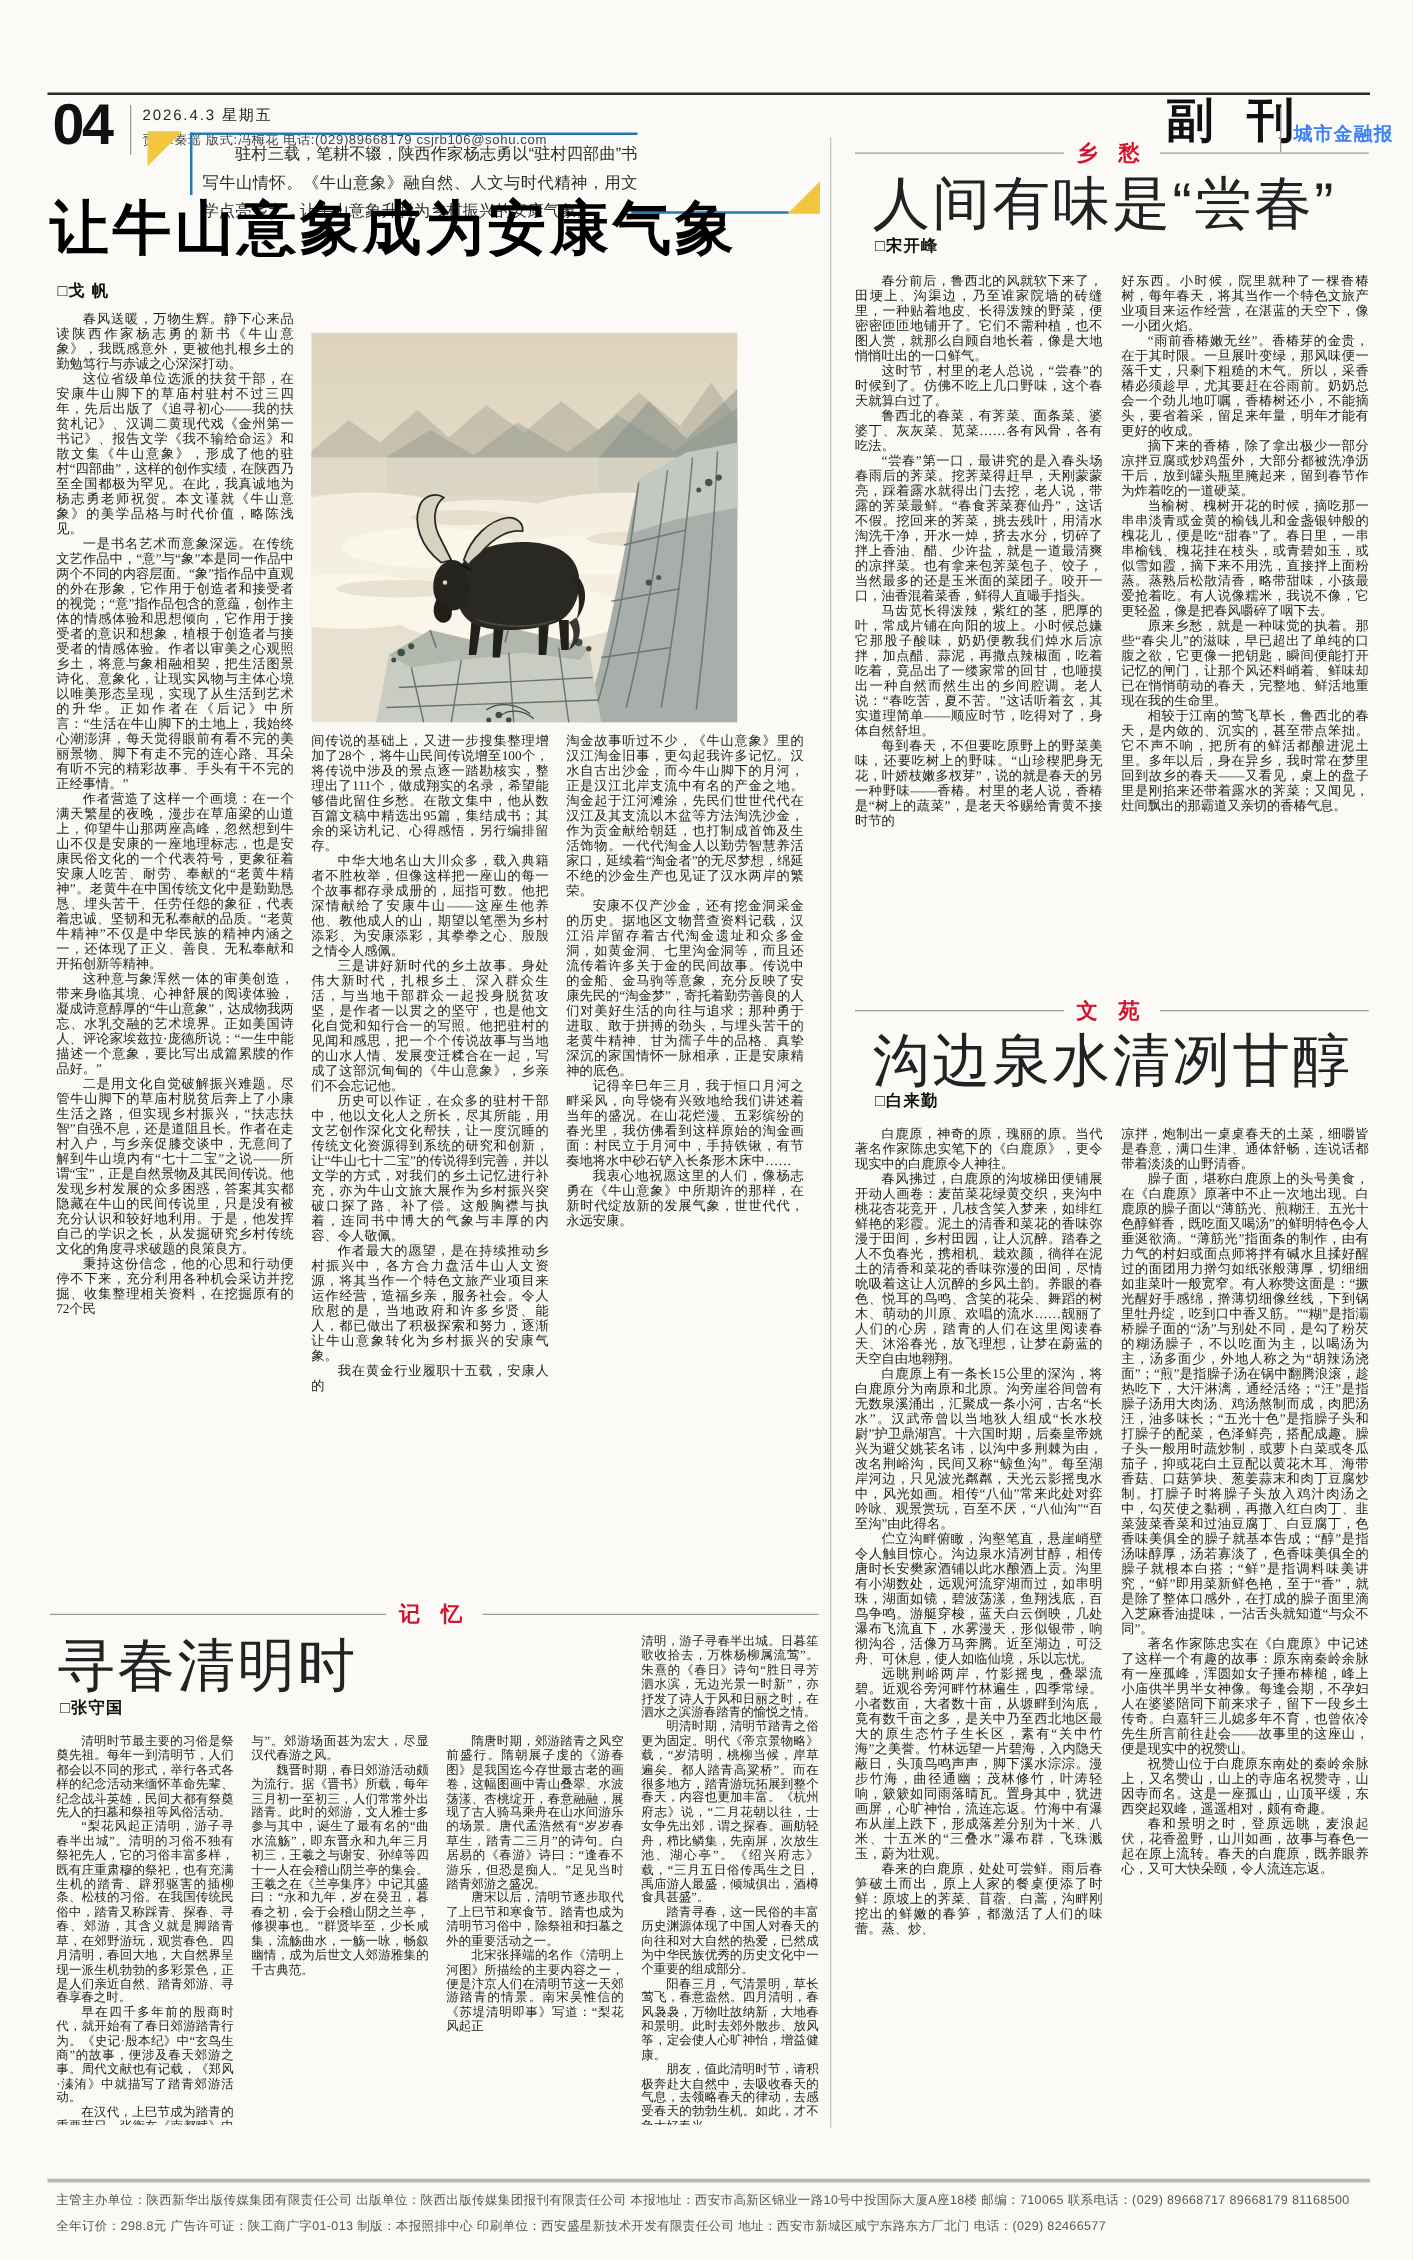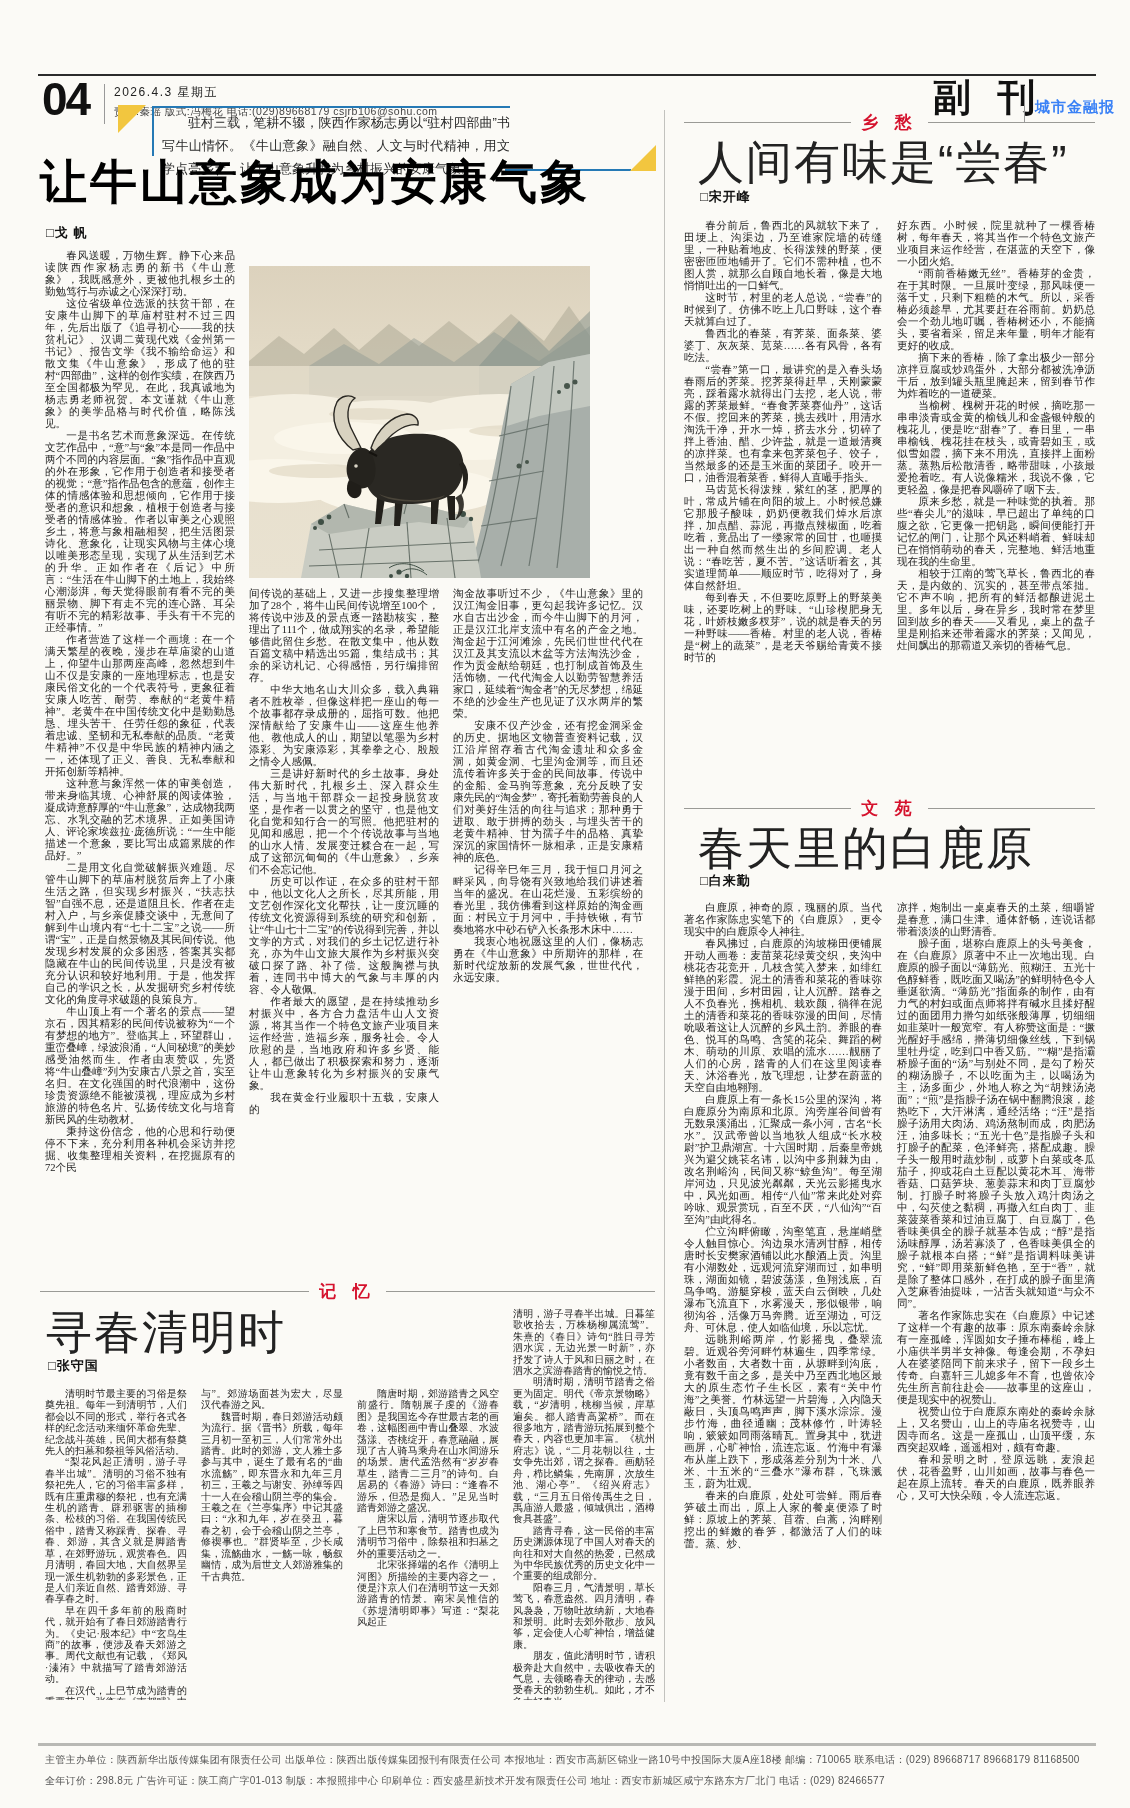--- a/index.html
+++ b/index.html
@@ -70,21 +70,20 @@
   <div class="abs mainhead">让牛山意象成为安康气象</div>
   <div class="abs byline" style="left:46px;top:224px;">□戈 帆</div>
 
   <div class="col" style="left:45px;top:250px;width:190px;height:1006px;">
       <p>春风送暖，万物生辉。静下心来品读陕西作家杨志勇的新书《牛山意象》，我既感意外，更被他扎根乡土的勤勉笃行与赤诚之心深深打动。</p>
       <p>这位省级单位选派的扶贫干部，在安康牛山脚下的草庙村驻村不过三四年，先后出版了《追寻初心——我的扶贫札记》、汉调二黄现代戏《金州第一书记》、报告文学《我不输给命运》和散文集《牛山意象》，形成了他的驻村“四部曲”，这样的创作实绩，在陕西乃至全国都极为罕见。在此，我真诚地为杨志勇老师祝贺。本文谨就《牛山意象》的美学品格与时代价值，略陈浅见。</p>
       <p>一是书名艺术而意象深远。在传统文艺作品中，“意”与“象”本是同一作品中两个不同的内容层面。“象”指作品中直观的外在形象，它作用于创造者和接受者的视觉；“意”指作品包含的意蕴，创作主体的情感体验和思想倾向，它作用于接受者的意识和想象，植根于创造者与接受者的情感体验。作者以审美之心观照乡土，将意与象相融相契，把生活图景诗化、意象化，让现实风物与主体心境以唯美形态呈现，实现了从生活到艺术的升华。正如作者在《后记》中所言：“生活在牛山脚下的土地上，我始终心潮澎湃，每天觉得眼前有看不完的美丽景物、脚下有走不完的连心路、耳朵有听不完的精彩故事、手头有干不完的正经事情。”</p>
       <p>作者营造了这样一个画境：在一个满天繁星的夜晚，漫步在草庙梁的山道上，仰望牛山那两座高峰，忽然想到牛山不仅是安康的一座地理标志，也是安康民俗文化的一个代表符号，更象征着安康人吃苦、耐劳、奉献的“老黄牛精神”。老黄牛在中国传统文化中是勤勤恳恳、埋头苦干、任劳任怨的象征，代表着忠诚、坚韧和无私奉献的品质。“老黄牛精神”不仅是中华民族的精神内涵之一，还体现了正义、善良、无私奉献和开拓创新等精神。</p>
       <p>这种意与象浑然一体的审美创造，带来身临其境、心神舒展的阅读体验，凝成诗意醇厚的“牛山意象”，达成物我两忘、水乳交融的艺术境界。正如美国诗人、评论家埃兹拉·庞德所说：“一生中能描述一个意象，要比写出成篇累牍的作品好。”</p>
       <p>二是用文化自觉破解振兴难题。尽管牛山脚下的草庙村脱贫后奔上了小康生活之路，但实现乡村振兴，“扶志扶智”自强不息，还是道阻且长。作者在走村入户，与乡亲促膝交谈中，无意间了解到牛山境内有“七十二宝”之说——所谓“宝”，正是自然景物及其民间传说。他发现乡村发展的众多困惑，答案其实都隐藏在牛山的民间传说里，只是没有被充分认识和较好地利用。于是，他发挥自己的学识之长，从发掘研究乡村传统文化的角度寻求破题的良策良方。</p>
-      <p>牛山顶上有一个著名的景点——望京石，因其精彩的民间传说被称为“一个有梦想的地方”。登临其上，环望群山，重峦叠嶂，绿波浪涌，“人间秘境”的美妙感受油然而生。作者由衷赞叹，先贤将“牛山叠嶂”列为安康古八景之首，实至名归。在文化强国的时代浪潮中，这份珍贵资源绝不能被漠视，理应成为乡村旅游的特色名片、弘扬传统文化与培育新民风的生动教材。</p>
       <p>秉持这份信念，他的心思和行动便停不下来，充分利用各种机会采访并挖掘、收集整理相关资料，在挖掘原有的72个民</p>
     </div>
   <div class="col cont" style="left:249px;top:250px;width:190px;height:1006px;padding-top:0;box-sizing:border-box;">
     <div style="height:338px;"></div>
     <div class="cont">
         <p>间传说的基础上，又进一步搜集整理增加了28个，将牛山民间传说增至100个，将传说中涉及的景点逐一踏勘核实，整理出了111个，做成翔实的名录，希望能够借此留住乡愁。在散文集中，他从数百篇文稿中精选出95篇，集结成书；其余的采访札记、心得感悟，另行编排留存。</p>
         <p>中华大地名山大川众多，载入典籍者不胜枚举，但像这样把一座山的每一个故事都存录成册的，屈指可数。他把深情献给了安康牛山——这座生他养他、教他成人的山，期望以笔墨为乡村添彩、为安康添彩，其拳拳之心、殷殷之情令人感佩。</p>
         <p>三是讲好新时代的乡土故事。身处伟大新时代，扎根乡土、深入群众生活，与当地干部群众一起投身脱贫攻坚，是作者一以贯之的坚守，也是他文化自觉和知行合一的写照。他把驻村的见闻和感思，把一个个传说故事与当地的山水人情、发展变迁糅合在一起，写成了这部沉甸甸的《牛山意象》，乡亲们不会忘记他。</p>
         <p>历史可以作证，在众多的驻村干部中，他以文化人之所长，尽其所能，用文艺创作深化文化帮扶，让一度沉睡的传统文化资源得到系统的研究和创新，让“牛山七十二宝”的传说得到完善，并以文学的方式，对我们的乡土记忆进行补充，亦为牛山文旅大展作为乡村振兴突破口探了路、补了偿。这般胸襟与执着，连同书中博大的气象与丰厚的内容、令人敬佩。</p>
         <p>作者最大的愿望，是在持续推动乡村振兴中，各方合力盘活牛山人文资源，将其当作一个特色文旅产业项目来运作经营，造福乡亲，服务社会。令人欣慰的是，当地政府和许多乡贤、能人，都已做出了积极探索和努力，逐渐让牛山意象转化为乡村振兴的安康气象。</p>
@@ -222,21 +221,21 @@
       <p>当榆树、槐树开花的时候，摘吃那一串串淡青或金黄的榆钱儿和金盏银钟般的槐花儿，便是吃“甜春”了。春日里，一串串榆钱、槐花挂在枝头，或青碧如玉，或似雪如霞，摘下来不用洗，直接拌上面粉蒸。蒸熟后松散清香，略带甜味，小孩最爱抢着吃。有人说像糯米，我说不像，它更轻盈，像是把春风嚼碎了咽下去。</p>
       <p>原来乡愁，就是一种味觉的执着。那些“春尖儿”的滋味，早已超出了单纯的口腹之欲，它更像一把钥匙，瞬间便能打开记忆的闸门，让那个风还料峭着、鲜味却已在悄悄萌动的春天，完整地、鲜活地重现在我的生命里。</p>
       <p>相较于江南的莺飞草长，鲁西北的春天，是内敛的、沉实的，甚至带点笨拙。它不声不响，把所有的鲜活都酿进泥土里。多年以后，身在异乡，我时常在梦里回到故乡的春天——又看见，桌上的盘子里是刚掐来还带着露水的荠菜；又闻见，灶间飘出的那霸道又亲切的香椿气息。</p>
     </div>
 
   <div class="abs secthead" style="left:684px;top:798px;width:411px;">
     <span class="ln"></span>
     <span class="lb">文 苑</span>
     <span class="ln"></span>
   </div>
-  <div class="abs arttitle" style="left:698px;top:818px;">春天里的白鹿原</div>
+  <div class="abs arttitle" style="left:698px;top:818px;">沟边泉水清冽甘醇</div>
   <div class="abs byline" style="left:700px;top:872px;">□白来勤</div>
   <div class="col" style="left:684px;top:902px;width:198px;height:798px;">
       <p>白鹿原，神奇的原，瑰丽的原。当代著名作家陈忠实笔下的《白鹿原》，更令现实中的白鹿原令人神往。</p>
       <p>春风拂过，白鹿原的沟坡梯田便铺展开动人画卷：麦苗菜花绿黄交织，夹沟中桃花杏花竞开，几枝含笑入梦来，如绯红鲜艳的彩霞。泥土的清香和菜花的香味弥漫于田间，乡村田园，让人沉醉。踏春之人不负春光，携相机、栽欢颜，徜徉在泥土的清香和菜花的香味弥漫的田间，尽情吮吸着这让人沉醉的乡风土韵。养眼的春色、悦耳的鸟鸣、含笑的花朵、舞蹈的树木、萌动的川原、欢唱的流水……靓丽了人们的心房，踏青的人们在这里阅读春天、沐浴春光，放飞理想，让梦在蔚蓝的天空自由地翱翔。</p>
       <p>白鹿原上有一条长15公里的深沟，将白鹿原分为南原和北原。沟旁崖谷间曾有无数泉溪涌出，汇聚成一条小河，古名“长水”。汉武帝曾以当地狄人组成“长水校尉”护卫鼎湖宫。十六国时期，后秦皇帝姚兴为避父姚苌名讳，以沟中多荆棘为由，改名荆峪沟，民间又称“鲸鱼沟”。每至湖岸河边，只见波光粼粼，天光云影摇曳水中，风光如画。相传“八仙”常来此处对弈吟咏、观景赏玩，百至不厌，“八仙沟”“百至沟”由此得名。</p>
       <p>伫立沟畔俯瞰，沟壑笔直，悬崖峭壁令人触目惊心。沟边泉水清冽甘醇，相传唐时长安樊家酒铺以此水酿酒上贡。沟里有小湖数处，远观河流穿湖而过，如串明珠，湖面如镜，碧波荡漾，鱼翔浅底，百鸟争鸣。游艇穿梭，蓝天白云倒映，几处瀑布飞流直下，水雾漫天，形似银带，响彻沟谷，活像万马奔腾。近至湖边，可泛舟、可休息，使人如临仙境，乐以忘忧。</p>
       <p>远眺荆峪两岸，竹影摇曳，叠翠流碧。近观谷旁河畔竹林遍生，四季常绿。小者数亩，大者数十亩，从塬畔到沟底，竟有数千亩之多，是关中乃至西北地区最大的原生态竹子生长区，素有“关中竹海”之美誉。竹林远望一片碧海，入内隐天蔽日，头顶鸟鸣声声，脚下溪水淙淙。漫步竹海，曲径通幽；茂林修竹，叶涛轻响，簌簌如同雨落晴瓦。置身其中，犹进画屏，心旷神怡，流连忘返。竹海中有瀑布从崖上跌下，形成落差分别为十米、八米、十五米的“三叠水”瀑布群，飞珠溅玉，蔚为壮观。</p>
       <p>春来的白鹿原，处处可尝鲜。雨后春笋破土而出，原上人家的餐桌便添了时鲜：原坡上的荠菜、苜蓿、白蒿，沟畔刚挖出的鲜嫩的春笋，都激活了人们的味蕾。蒸、炒、</p>
     </div>
   <div class="col cont" style="left:897px;top:902px;width:198px;height:798px;">

